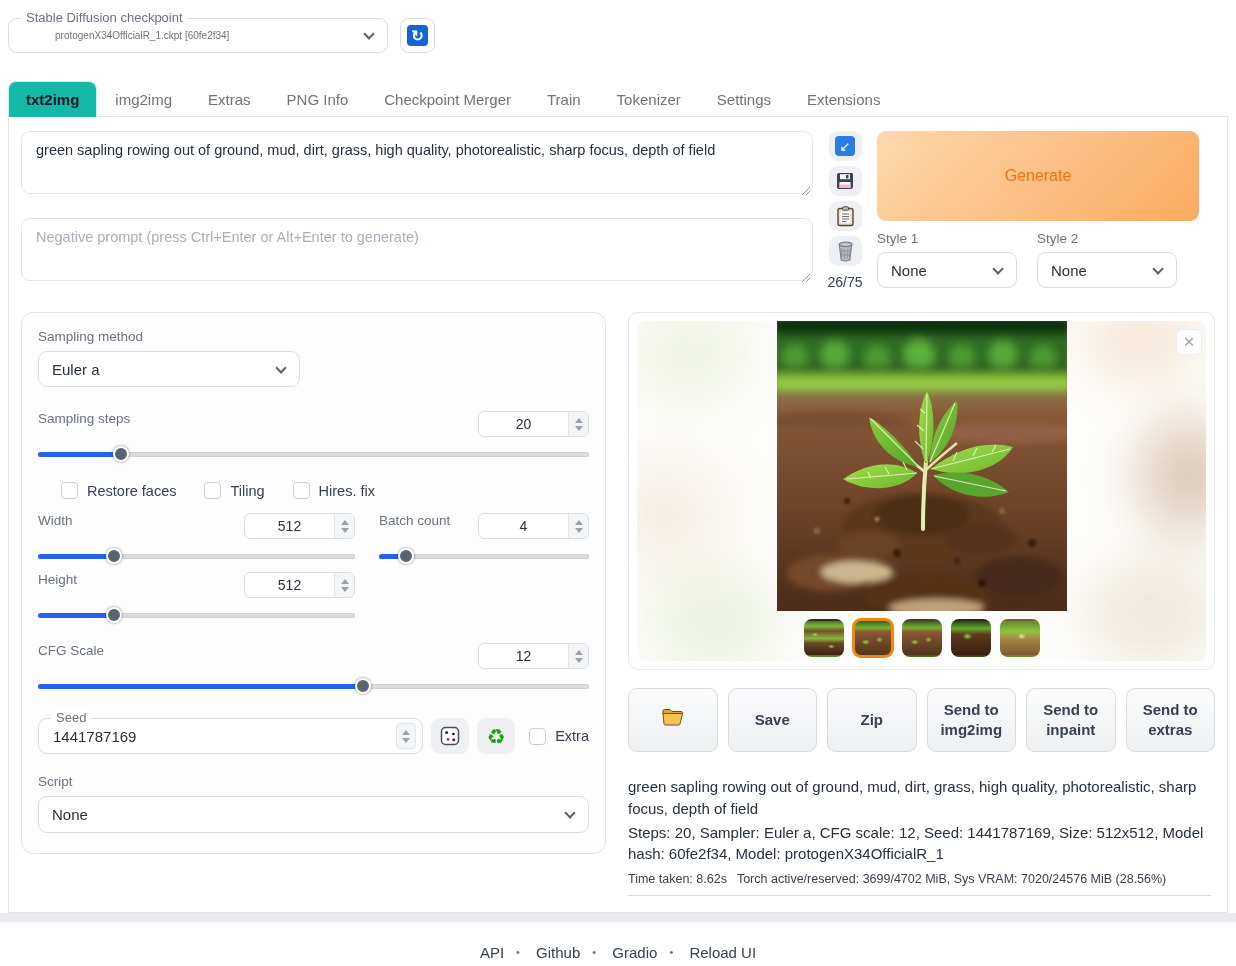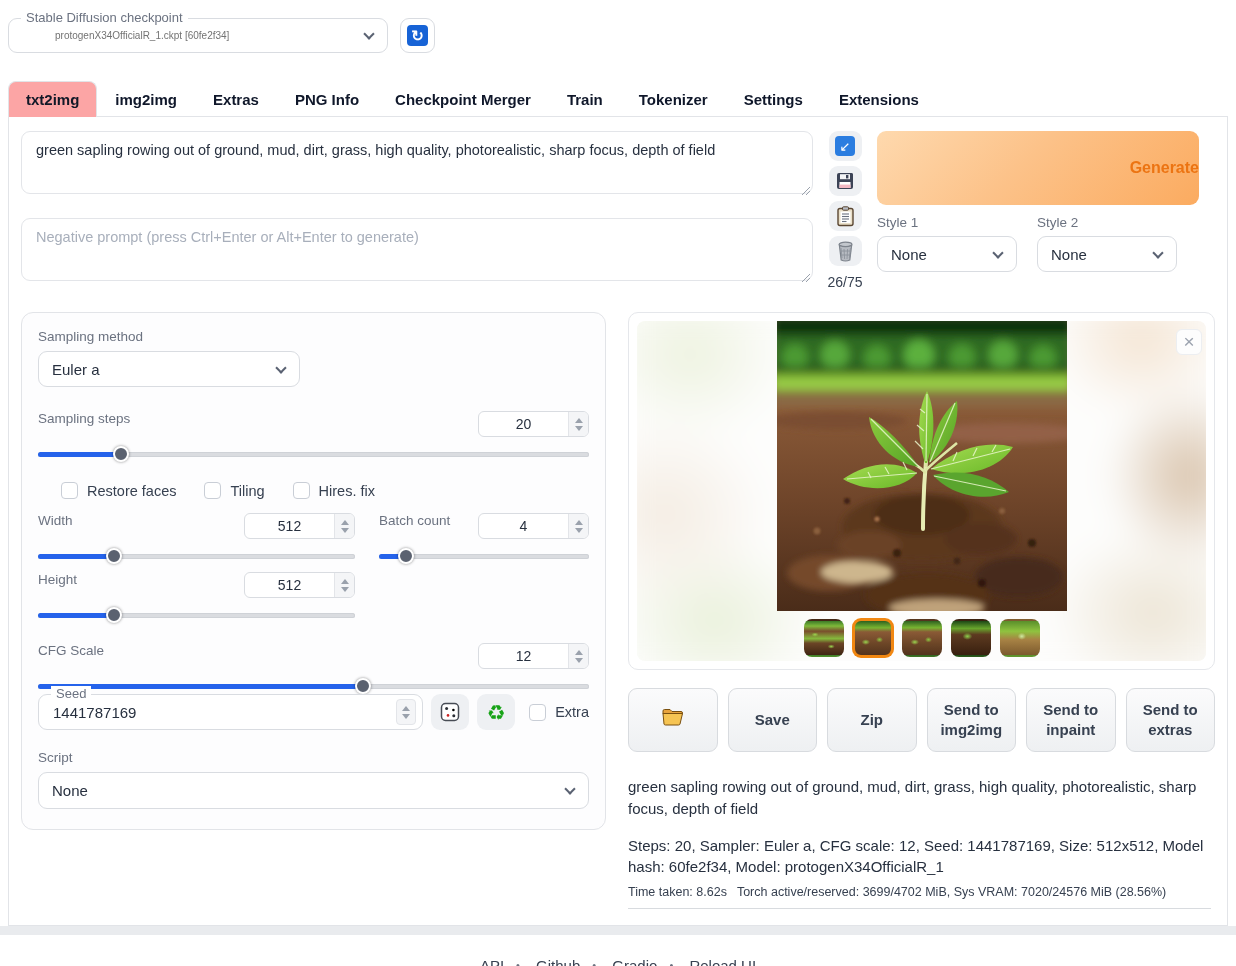--- a/index.html
+++ b/index.html
@@ -18,23 +18,23 @@
   .ckpt-select { width:380px; height:35px; display:flex; align-items:center; padding:0 34px 0 14px; cursor:pointer; }
   .ckpt-select .val { font-size:10px; color:#737373;margin-left:32px; }
   .chev { width:8px; height:8px; border-right:2px solid #5a6272; border-bottom:2px solid #5a6272;
           transform:rotate(45deg); position:absolute; right:14px; top:11px; }
   .refresh-btn { width:35px; height:35px; border:1px solid #d9dce1; border-radius:9px; background:#fff;
                  display:flex; align-items:center; justify-content:center; cursor:pointer; margin-top:0px; }
   .refresh-inner { width:21px; height:21px; background:#1763d6; border-radius:4px; color:#fff;
                    font-size:15px; font-weight:bold; display:flex; align-items:center; justify-content:center; }
   
   .tabnav { display:flex; margin:22px 8px 0 8px; position:relative; z-index:2; }
-  .tab { padding:9px 17px; font-size:15px; color:#0f172a; cursor:pointer; border:1px solid transparent;
-         border-bottom:none; border-radius:8px 8px 0 0;font-weight:bold; }
-  .tab.active { color:#111827; font-weight:bold; background:#fca5a5; border-color:#e2e4e8; }
+  .tab { padding:9px 17px; font-size:15px; color:#737373; cursor:pointer; border:1px solid transparent;
+         border-bottom:none; border-radius:8px 8px 0 0; }
+  .tab.active { color:#111827; font-weight:bold; background:#14b8a6; border-color:#e2e4e8; }
   .tabcontent { border:1px solid #e2e4e8; margin:-1px 8px 0 8px; background:#fff; padding:14px 12px 16px 12px; position:relative; z-index:1; }
   .bottom-strip { height:9px; background:#e9ebee; margin:0; }
   
   .prompt-row { display:flex; gap:15px; align-items:flex-start; }
   .prompt-col { width:792px; display:flex; flex-direction:column; gap:20px; }
   .ta-wrap { position:relative; }
   textarea {
     width:100%; height:63px; border:1px solid #e3e5e9; border-radius:9px; resize:none;
     font-family:"Liberation Sans", sans-serif; font-size:14.5px; color:#27303f; padding:10px 14px; outline:none;
     background:#fff;
@@ -44,23 +44,23 @@
           background:repeating-linear-gradient(135deg, transparent 0 2px, #9aa1ac 2px 3px); 
           clip-path:polygon(100% 0,100% 100%,0 100%); }
   .tools-col { width:34px; display:flex; flex-direction:column; gap:5px; align-items:center; }
   .mini-btn { width:33px; height:30px; background:#eef0f3; border-radius:9px; border:none; cursor:pointer;
               display:flex; align-items:center; justify-content:center; }
   .arrow-glyph { width:20px; height:20px; background:#2b7de0; border-radius:4px; color:#fff; font-size:13px;
                  display:flex; align-items:center; justify-content:center; }
   .token-counter { font-size:14px; color:#374151; margin-top:3px; }
   .gen-col { width:322px; }
   .generate-btn {
-    width:100%; height:74px; border:none; border-radius:9px; cursor:pointer;
+    width:100%; height:90px; border:none; border-radius:9px; cursor:pointer;
     background:linear-gradient(135deg, #fed9ae 0%, #fcc289 45%, #fbab60 100%);
-    font-family:"Liberation Sans", sans-serif; font-size:16px; font-weight:bold; color:#ec7412;text-align:right;
+    font-family:"Liberation Sans", sans-serif; font-size:16px; font-weight:normal; color:#ec7412;
   }
   .styles-row { display:flex; gap:20px; margin-top:10px; }
   .style-group { width:140px; }
   .style-label { font-size:13.5px; color:#6b7280; margin-bottom:6px; }
   .select { position:relative; height:36px; border:1px solid #d9dce1; border-radius:9px; background:#fff;
             display:flex; align-items:center; padding:0 46px 0 13px; cursor:pointer; }
   .select .val { font-size:15px; color:#27303f; }
   .select .chev { top:12px; }
   
   .main-row { display:flex; gap:22px; margin-top:22px; align-items:flex-start; }
@@ -85,21 +85,21 @@
                    background:#5b6270; border:2.5px solid #fff; box-shadow:0 0 3px rgba(0,0,0,.45); }
   .checks-row { display:flex; gap:28px; margin:20px 0 14px 0; align-items:center;padding-left:23px; }
   .check { display:flex; gap:9px; align-items:center; cursor:pointer; }
   .checkbox { width:17px; height:17px; border:1px solid #c9ced6; border-radius:4px; background:#fff; }
   .check-label { font-size:14.5px; color:#374151; }
   .dims-grid { display:flex; gap:24px; }
   .dims-left { width:317px; }
   .dims-right { flex:1; }
   .dim-block { margin-bottom:8px; }
   .cfg-block { margin-top:12px; }
-  .seed-block { display:flex; gap:8px; align-items:center; }
+  .seed-block { margin-top:24px; display:flex; gap:8px; align-items:center; }
   .seed-field { flex:1; height:36px; display:flex; align-items:center; padding:0 6px 0 14px; }
   .seed-field .sval { flex:1; font-size:15px; color:#27303f; }
   .seed-field .stepper { height:26px; border:1px solid #e3e5e9; border-radius:4px; background:#f4f5f7; }
   .icon-btn38 { width:38px; height:36px; background:#eef0f3; border:none; border-radius:9px; cursor:pointer;
                 display:flex; align-items:center; justify-content:center; }
   .recycle-glyph { color:#17a317; font-size:21px; line-height:1; }
   .extra-check { margin-left:6px; }
   .script-block { margin-top:20px; }
   .script-select { height:37px; }
   
@@ -134,21 +134,21 @@
   .thumb.t5 { background:
       radial-gradient(6px 5px at 55% 45%, #cfe8a0 0%, transparent 70%),
       linear-gradient(180deg, #5a8f2b 0%, #8fc33f 30%, #a78244 55%, #7c5a2e 100%); }
   .thumb.selected { border-color:#f18711; box-shadow:0 0 0 1px #f18711; }
   .outbtns-row { display:flex; gap:10px; margin-top:18px; }
   .out-btn { flex:1; height:64px; border:1px solid #d8dbdf; border-radius:9px; cursor:pointer;
              background:linear-gradient(180deg,#fbfbfc,#eef0f2); color:#374151; font-family:"Liberation Sans", sans-serif;
              font-size:15px; font-weight:bold; line-height:1.35; padding:4px; }
   .info-box { margin-top:24px; padding-right:4px; }
   .info-prompt { font-size:15px; color:#27303f; line-height:1.45; }
-  .info-params { font-size:15px; color:#27303f; line-height:1.45; margin-top:15px; }
+  .info-params { font-size:15px; color:#27303f; line-height:1.45; margin-top:2px; }
   .info-time { font-size:12.5px; color:#374151; margin-top:7px; }
   .info-time .vram { margin-left:10px; }
   .info-hr { border:none; border-top:1px solid #d8dbdf; margin-top:9px; }
   
   .footer { text-align:center; margin-top:22px; }
   .footer-links { font-size:15px; color:#374151; }
   .footer-links a { color:#374151; text-decoration:none; margin:0 12px; cursor:pointer; }
   .footer .sep { color:#6b7280; font-size:11px; vertical-align:2px; }
 </style>
 </head>

